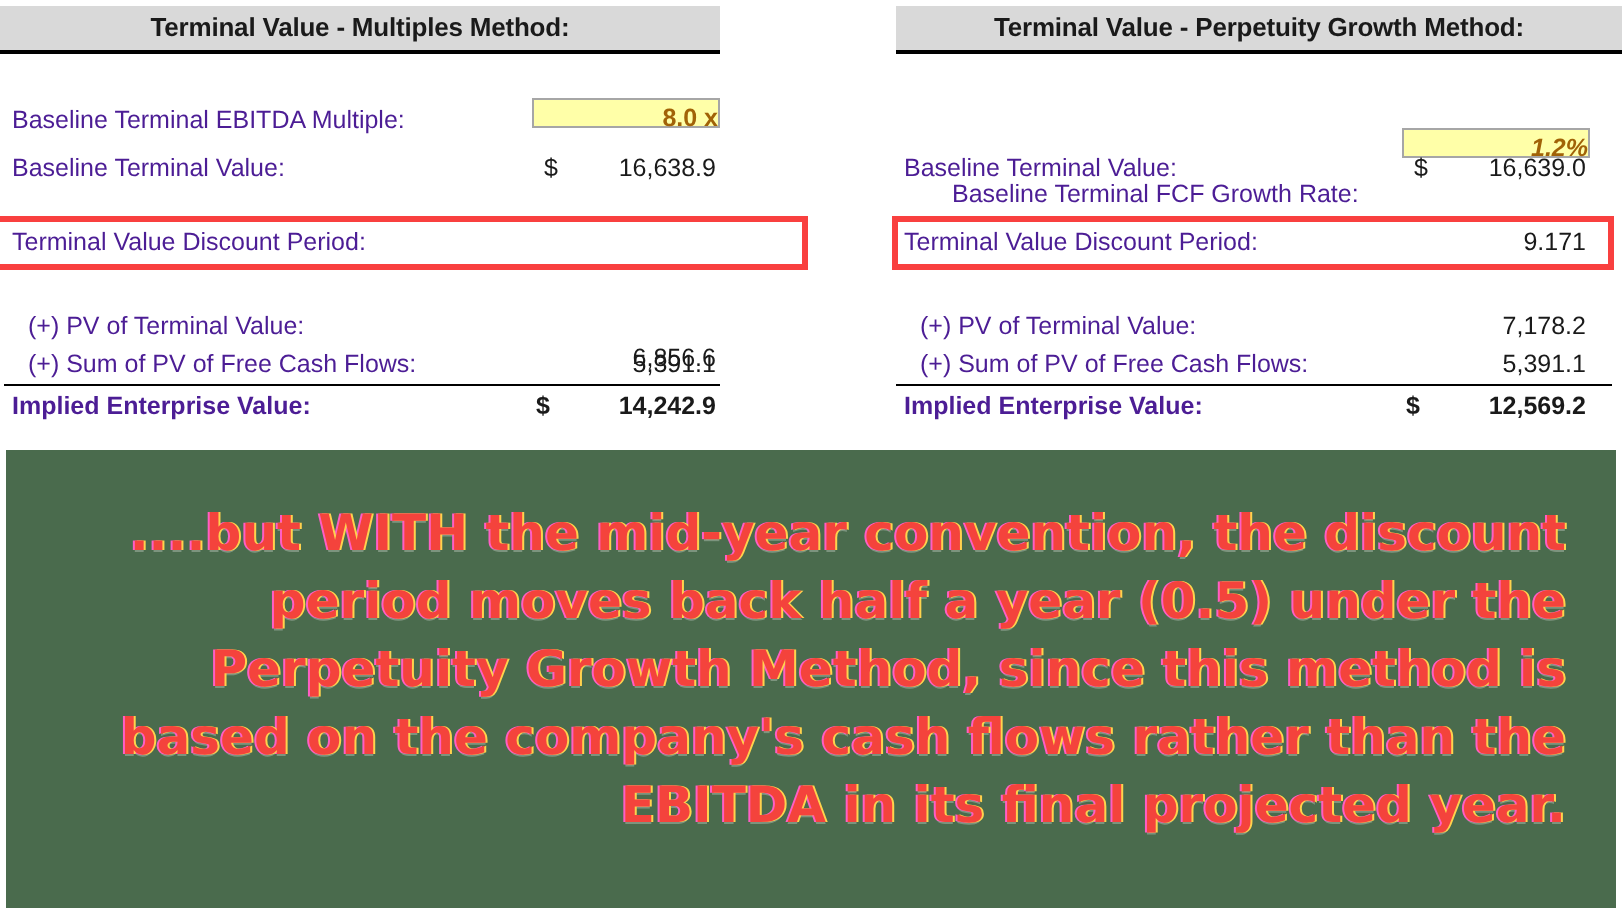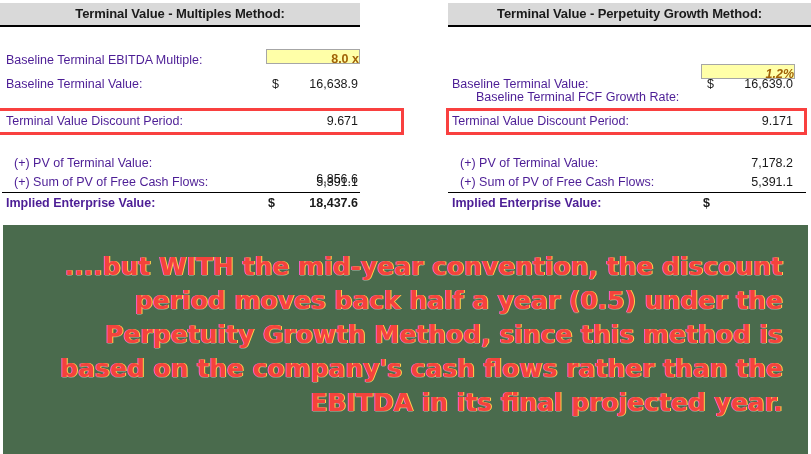--- a/index.html
+++ b/index.html
@@ -145,33 +145,32 @@
 
   <div class="lbl" style="left:6px; top:52px;">Baseline Terminal EBITDA Multiple:</div>
   <div class="inputcell" id="input-multiple">8.0 x</div>
 
   <div class="lbl" style="left:6px; top:76px;">Baseline Terminal Value:</div>
   <div class="cur" style="left:272px; top:76px;">$</div>
   <div class="val" style="left:258px; top:76px; width:100px;">16,638.9</div>
 
   <div class="redbox" id="redbox-left"></div>
   <div class="lbl" style="left:6px; top:113px;">Terminal Value Discount Period:</div>
-  <div class="val" style="left:258px; top:113px; width:100px;">9.671</div>
 
   <div class="lbl" style="left:14px; top:155px;">(+) PV of Terminal Value:</div>
   <div class="val" style="left:258px; top:171px; width:100px;">6,856.6</div>
 
   <div class="lbl" style="left:14px; top:174px;">(+) Sum of PV of Free Cash Flows:</div>
   <div class="val" style="left:258px; top:174px; width:100px;">5,391.1</div>
 
   <div class="rule" id="rule-left"></div>
 
   <div class="lbl bold" style="left:6px; top:195px;">Implied Enterprise Value:</div>
   <div class="cur bold" style="left:268px; top:195px;">$</div>
-  <div class="val bold" style="left:258px; top:195px; width:100px;">18,437.6</div>
+  <div class="val bold" style="left:258px; top:195px; width:100px;">14,242.9</div>
 
   <div class="lbl" style="left:476px; top:52px;margin-top:37px;">Baseline Terminal FCF Growth Rate:</div>
   <div class="inputcell" id="input-growth">1.2%</div>
 
   <div class="lbl" style="left:452px; top:76px;">Baseline Terminal Value:</div>
   <div class="cur" style="left:707px; top:76px;">$</div>
   <div class="val" style="left:693px; top:76px; width:100px;">16,639.0</div>
 
   <div class="redbox" id="redbox-right"></div>
   <div class="lbl" style="left:452px; top:113px;">Terminal Value Discount Period:</div>
@@ -180,18 +179,19 @@
   <div class="lbl" style="left:460px; top:155px;">(+) PV of Terminal Value:</div>
   <div class="val" style="left:693px; top:155px; width:100px;">7,178.2</div>
 
   <div class="lbl" style="left:460px; top:174px;">(+) Sum of PV of Free Cash Flows:</div>
   <div class="val" style="left:693px; top:174px; width:100px;">5,391.1</div>
 
   <div class="rule" id="rule-right"></div>
 
   <div class="lbl bold" style="left:452px; top:195px;">Implied Enterprise Value:</div>
   <div class="cur bold" style="left:703px; top:195px;">$</div>
+  <div class="val bold" style="left:693px; top:195px; width:100px;">12,569.2</div>
 
   <div id="green-panel">
     <div id="callout-text">....but WITH the mid-year convention, the discount period moves back half a year (0.5) under the Perpetuity Growth Method, since this method is based on the company's cash flows rather than the EBITDA in its final projected year.</div>
   </div>
 
 </div>
 
 </body></html>

